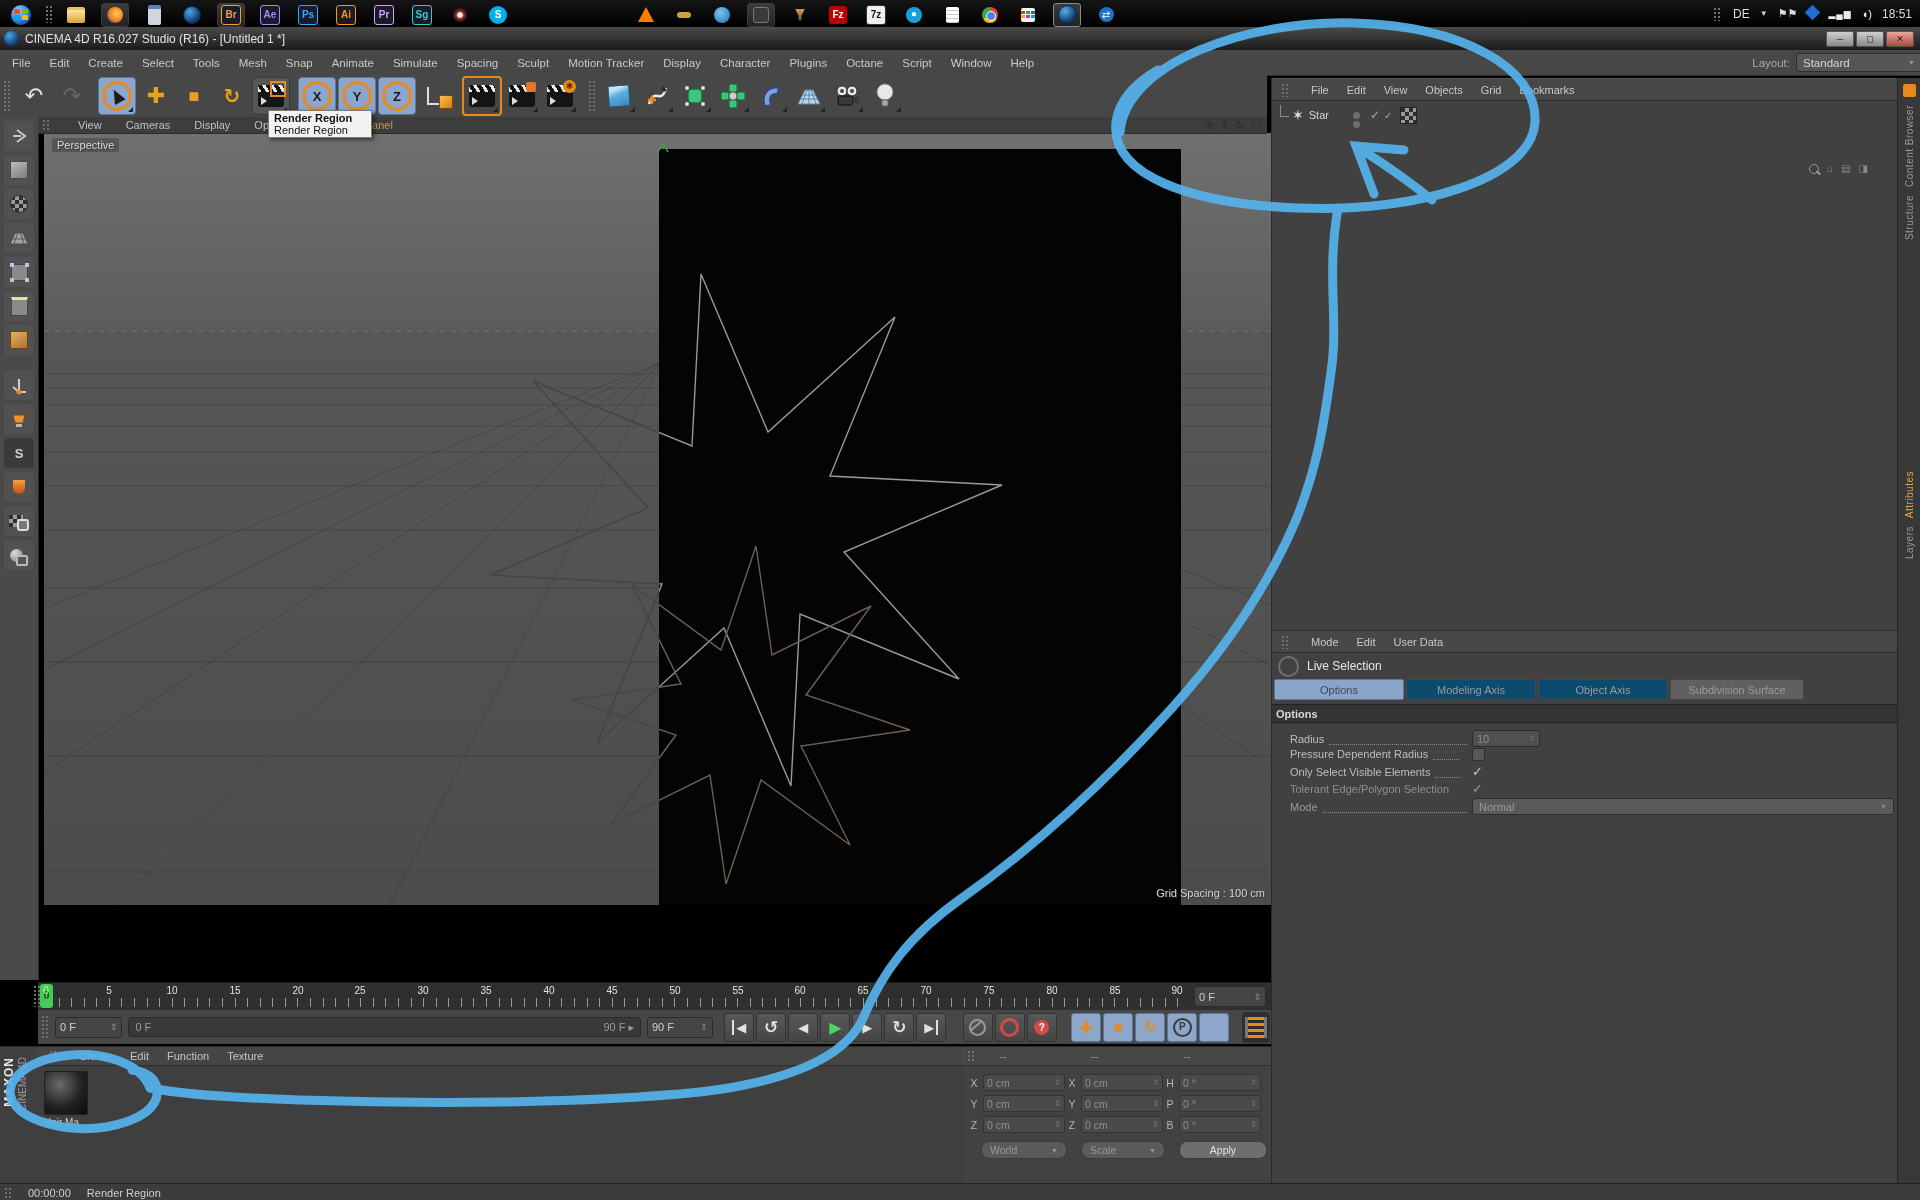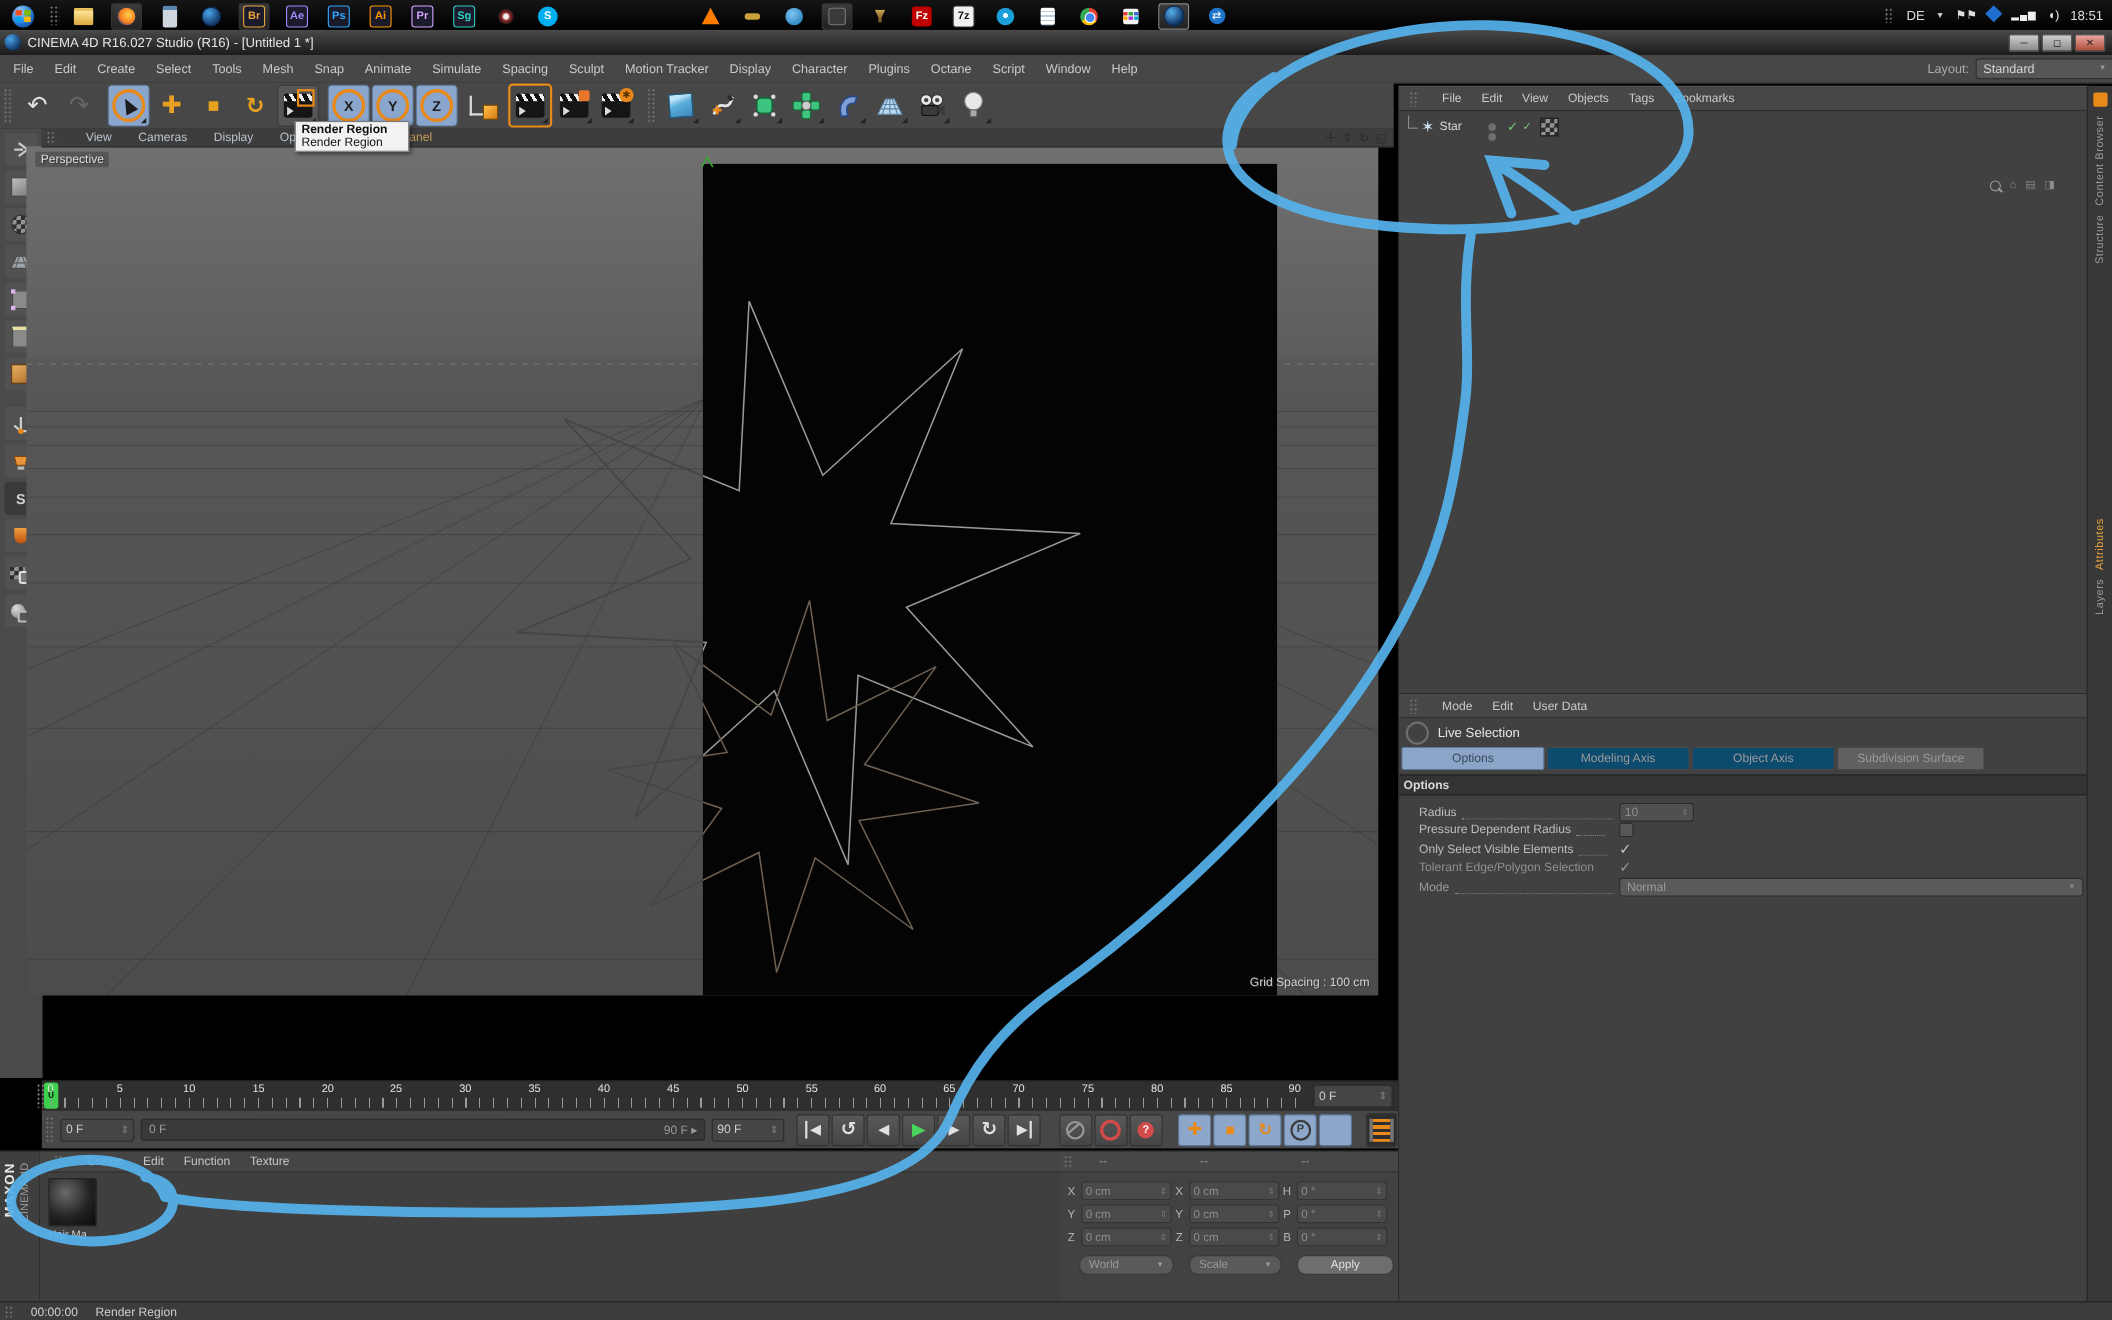--- a/index.html
+++ b/index.html
@@ -39,21 +39,21 @@
     background:repeating-linear-gradient(60deg,#eee 0 3px,#111 3px 7px)}
   .clapper:after{content:"";position:absolute;left:3px;bottom:2px;width:0;height:0;border-top:4px solid transparent;border-bottom:4px solid transparent;border-left:6px solid #ddd}
   .sep{width:6px;height:36px;flex:none}
   
   #palette{left:0;top:117px;width:38px;height:863px;background:#4a4a4a;border-right:1px solid #2a2a2a}
   .pbtn{width:30px;height:30px;margin:4px auto 3px auto;border-radius:4px;background:#515151;
     display:flex;align-items:center;justify-content:center}
   
   #vp-menubar{left:38px;top:117px;width:1229px;height:16px;background:#3d3d3d;border-bottom:1px solid #2b2b2b;
     display:flex;align-items:center;gap:24px;color:#b9c2cc;font-size:11px;z-index:2}
-  #vp-canvas{left:24px;top:133px;width:1229px;height:772px;background:linear-gradient(#707070,#5e5e5e 24%,#575757 26%,#4c4c4c);overflow:hidden}
+  #vp-canvas{left:44px;top:133px;width:1229px;height:772px;background:linear-gradient(#707070,#5e5e5e 24%,#575757 26%,#4c4c4c);overflow:hidden}
   .vp-navico{color:#2c2c2c;font-size:11px;margin-left:6px}
   
   #ruler{left:38px;top:982px;width:1233px;height:27px;background:#2f2f2f;border-top:1px solid #1e1e1e;border-bottom:1px solid #1e1e1e}
   .tick{position:absolute;top:2px;width:20px;text-align:center;color:#e2e2e2;font-size:10px}
   #minorticks{position:absolute;left:8px;top:15px;width:1139px;height:9px;
     background:repeating-linear-gradient(90deg,#9a9a9a 0 1px,transparent 1px 12.57px)}
   #playhead{position:absolute;left:2px;top:1px;width:13px;height:24px;background:#3fcf4e;border-radius:3px;
     color:#0c3a10;font-size:10px;text-align:center;line-height:24px;font-weight:bold}
   .spinbox{background:#454545;border:1px solid #2a2a2a;border-radius:3px;height:19px;display:flex;align-items:center;
     justify-content:space-between;padding:0 4px;color:#cfcfcf}
@@ -707,21 +707,21 @@
   </div>
 </div>
 
 <div id="om" class="abs">
   <div class="mhead">
     <div class="grip" style="height:14px"></div>
     <span>File</span>
     <span>Edit</span>
     <span>View</span>
     <span>Objects</span>
-    <span>Tags</span>
+    <span>Grid</span>
     <span>Bookmarks</span>
     <div style="position:absolute;right:30px;top:84px;display:flex;gap:8px;align-items:center">
       <span class="ico-search"></span>
       <span class="dimico">⌂</span>
       <span class="dimico">▤</span>
       <span class="dimico">◨</span>
     </div>
   </div>
   <div style="display:flex;align-items:center;height:22px;margin:3px 0 0 6px">
     <div style="width:8px;height:11px;border-left:1px solid #8a8a8a;border-bottom:1px solid #8a8a8a;margin:-8px 3px 0 2px"></div>

